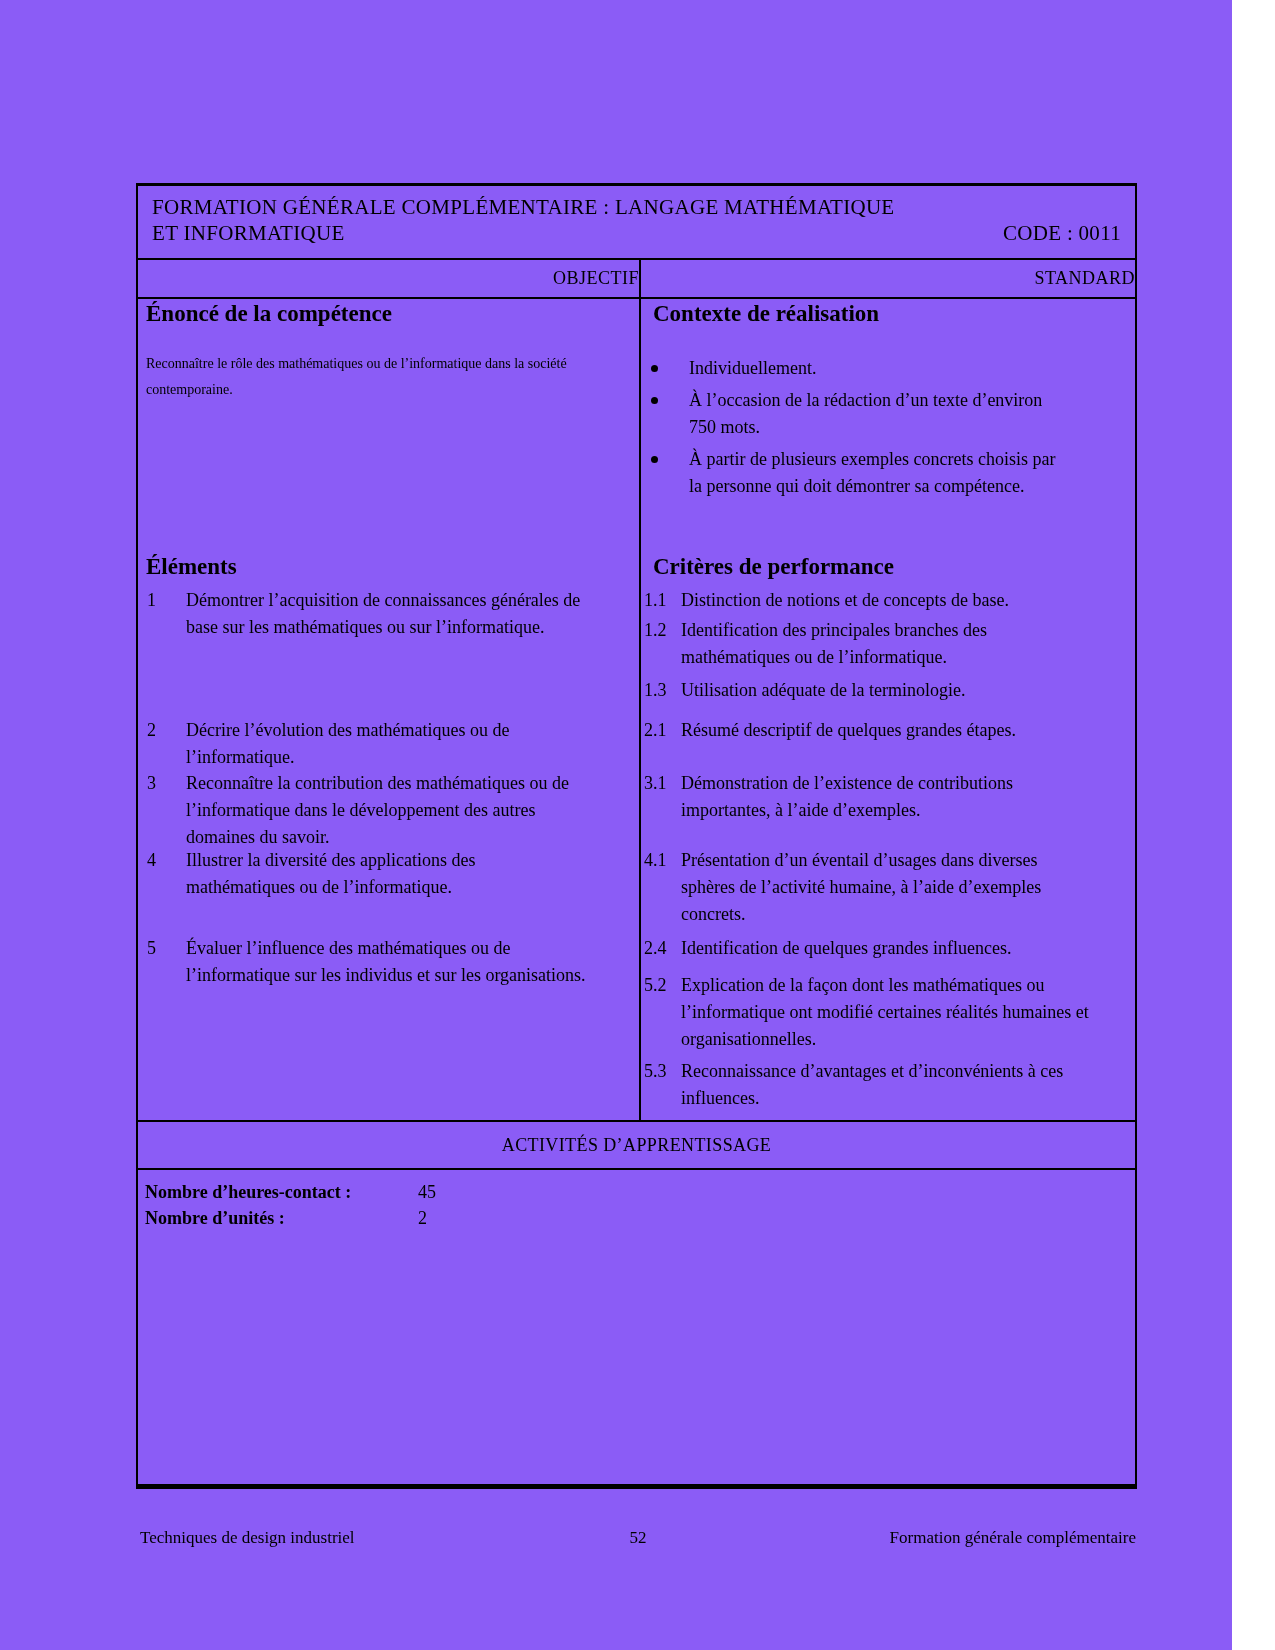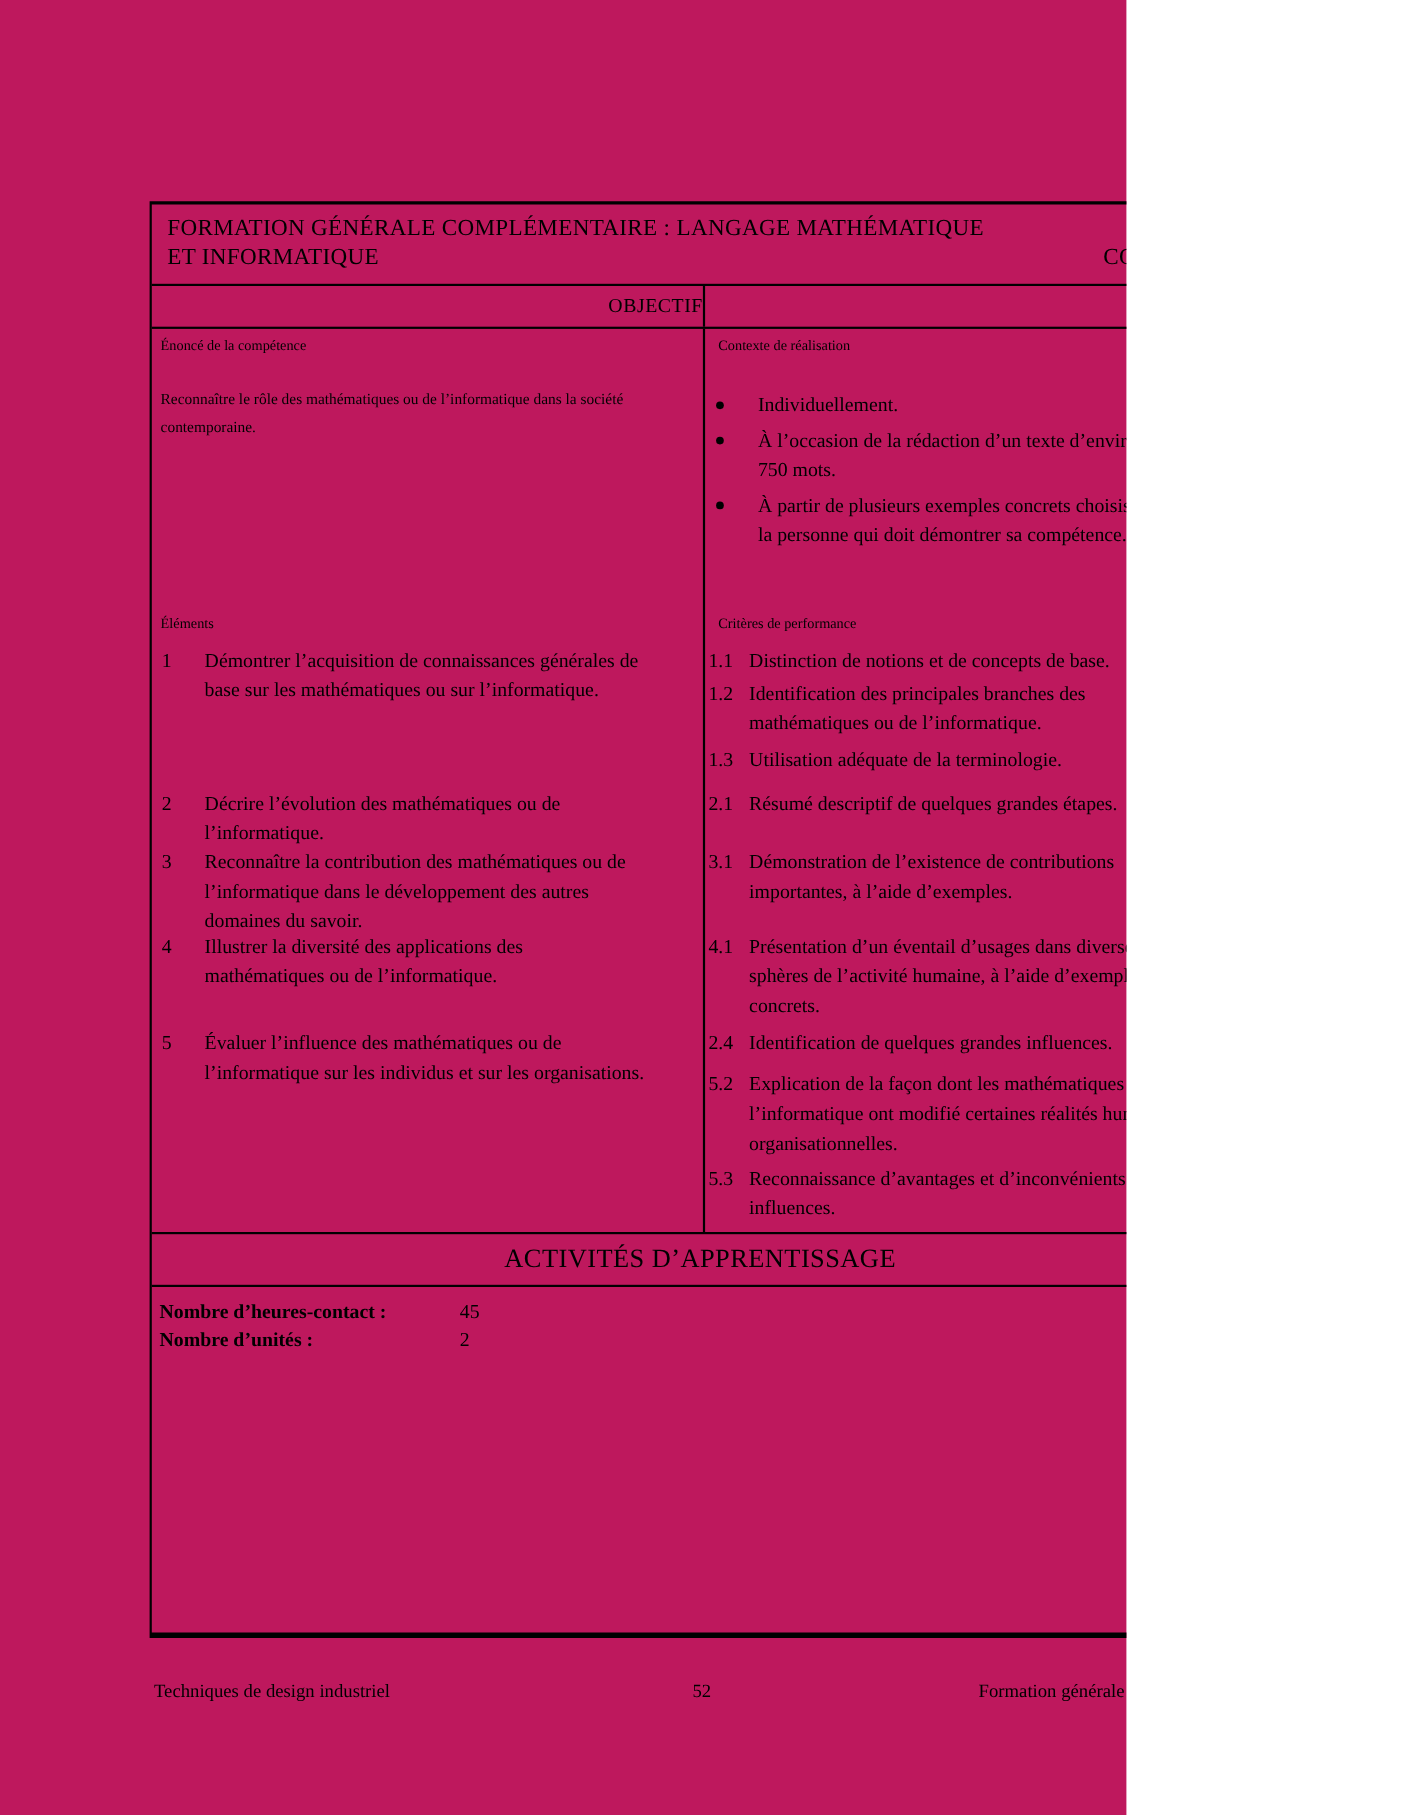--- a/index.html
+++ b/index.html
@@ -1,17 +1,17 @@
 <!DOCTYPE html>
 <html><head>
 <meta charset="utf-8">
 <style>
   html,body{margin:0;padding:0;background:#ffffff;}
   .page{
-    position:relative;width:1024px;height:1650px;background:#be185d;
+    position:relative;width:1232px;height:1650px;background:#8b5cf6;
     font-family:"Liberation Serif", serif;color:#000;overflow:hidden;
   }
   .doc-table{
     position:absolute;left:136px;top:183px;width:1001px;height:1306px;
     box-sizing:border-box;
     border:2px solid #000;border-top-width:3px;border-bottom-width:5px;
   }
   .doc-table *{box-sizing:border-box;}
   
   .title-row{
@@ -27,21 +27,21 @@
     border-bottom:2px solid #000;display:flex;font-size:18px;
   }
   .colhead{line-height:36px;text-align:right;letter-spacing:0.5px;}
   .colhead.left{width:503px;border-right:2px solid #000;}
   .colhead.right{flex:1;}
   
   .main-row{position:absolute;top:113px;left:0;right:0;height:821px;}
   .col{position:absolute;top:0;bottom:0;}
   .col-obj{left:0;width:503px;border-right:2px solid #000;}
   .col-std{left:505px;right:0;}
-  .sec-header{position:absolute;left:8px;font-weight:normal;font-size:13px;line-height:26px;}
+  .sec-header{position:absolute;left:8px;font-weight:bold;font-size:23px;line-height:26px;}
   .col-std .sec-header{left:10px;}
   .body-text{position:absolute;left:8px;width:460px;font-size:14px;line-height:26px;}
   .item{position:absolute;left:9px;display:flex;font-size:18px;line-height:27px;}
   .col-std .item{left:1px;}
   .num{width:39px;flex:none;}
   .col-std .num{width:37px;}
   .txt{width:400px;}
   .col-std .txt{width:410px;}
   .txt.w420{width:420px;}
   
@@ -66,21 +66,21 @@
   .pos-c21{top:418px}
   .pos-c31{top:471px}
   .pos-c41{top:548px}
   .pos-c51{top:636px}
   .pos-c52{top:673px}
   .pos-c53{top:759px}
   
   .activites-row{
     position:absolute;top:934px;left:0;right:0;height:50px;
     border-top:2px solid #000;border-bottom:2px solid #000;
-    text-align:center;font-size:24px;line-height:46px;letter-spacing:0.4px;
+    text-align:center;font-size:18px;line-height:46px;letter-spacing:0.4px;
   }
   .hours-row{
     position:absolute;top:984px;left:0;right:0;bottom:0;
     padding:9px 0 0 7px;font-size:18px;line-height:26px;border-radius:19px;
   }
   .hline .hlabel{display:inline-block;width:273px;font-weight:bold;}
   
   .footer{
     position:absolute;left:140px;top:1527px;width:996px;display:flex;
     font-size:17px;line-height:22px;

